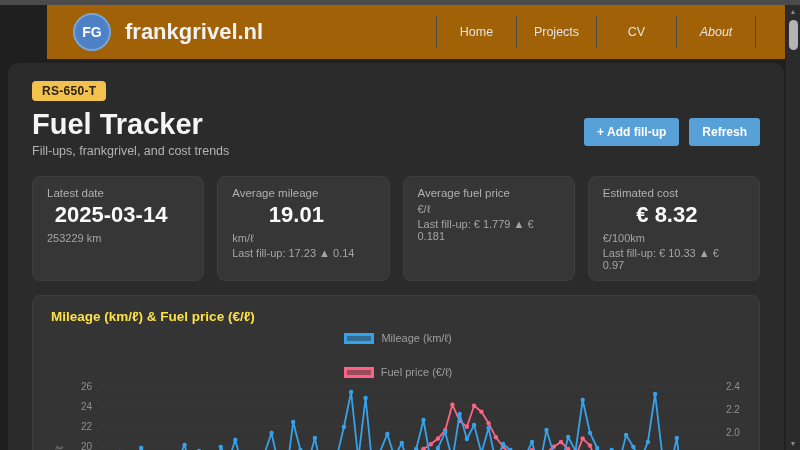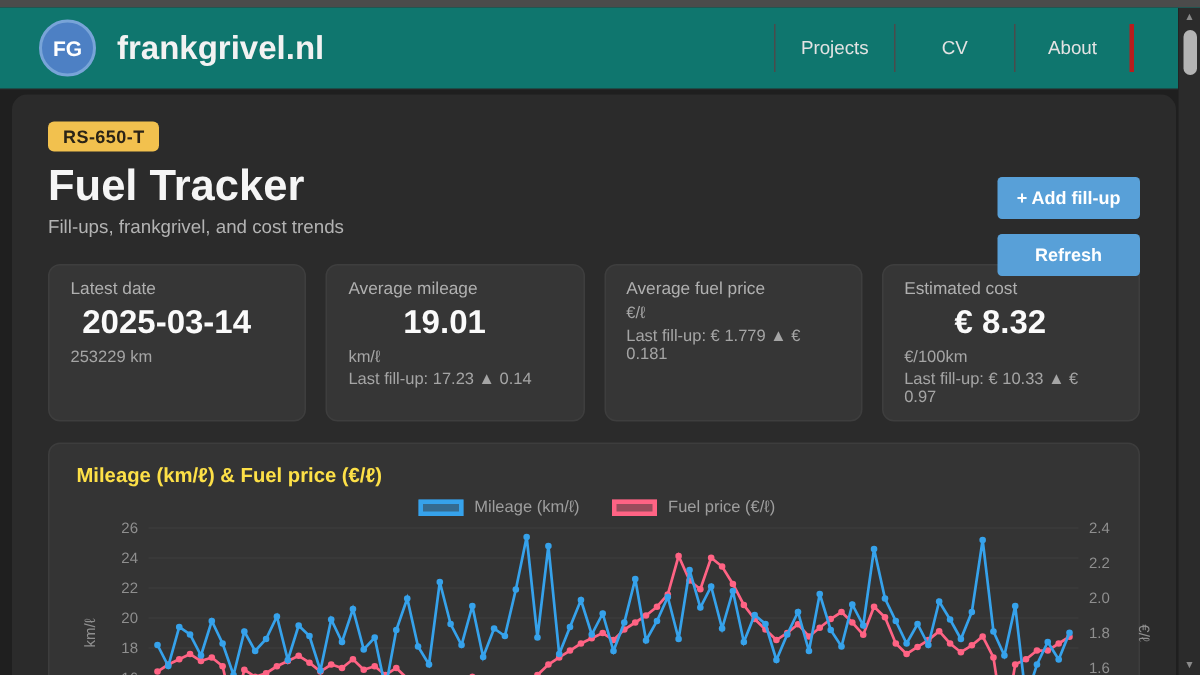--- a/index.html
+++ b/index.html
@@ -5,40 +5,41 @@
   * { margin: 0; padding: 0; box-sizing: border-box; }
   html, body { width: 800px; height: 450px; overflow: hidden; }
   body {
     font-family: "Liberation Sans", sans-serif;
     background: #1f1f1f;
     color: #eee;
   }
   .top-strip { height: 5px; background: #4b4b4b; width: 100%; }
   
   .site-header {
-    height: 55px; background: #0f766e;
+    height: 55px; background: #a16207;
     display: flex; align-items: center;
     padding: 0 30px 0 26px;
     border-bottom: 1px solid #262626;
+    margin-left: 47px;
   }
   .logo-circle {
     width: 38px; height: 38px; border-radius: 50%;
     background: #4d80c4; border: 2px solid #78a4d8;
     display: flex; align-items: center; justify-content: center;
     font-weight: bold; font-size: 14px; color: #fff;
     flex: 0 0 auto;
   }
   .site-title { font-size: 22px; font-weight: bold; margin-left: 14px; color: #f2f2f2; }
   .nav { margin-left: auto; display: flex; align-items: stretch; height: 32px; margin-right: 14px; }
   .nav-item {
     width: 80px; display: flex; align-items: center; justify-content: center;
     font-size: 12.5px; color: #e3e3e3; cursor: pointer;
     border-left: 1px solid #4b4b4b;
   }
-  .nav-item:last-child { border-right: 3px solid #b91c1c; }
+  .nav-item:last-child { border-right: 1px solid #b91c1c; font-style: italic; }
   
   .scrollbar {
     position: fixed; right: 0; top: 5px; width: 15px; height: 445px;
     background: #2b2b2b; border-left: 1px solid #242424; z-index: 50;
   }
   .sb-arrow { width: 100%; height: 13px; color: #8a8a8a; font-size: 7px; text-align: center; line-height: 13px; }
   .sb-thumb { position: absolute; top: 15px; left: 2.5px; width: 9px; height: 30px; background: #b4b4b4; border-radius: 5px; }
   .sb-arrow.down { position: absolute; bottom: 0; }
   
   .main-panel {
@@ -49,21 +50,21 @@
     min-height: 400px;
     position: relative;
   }
   .badge {
     display: inline-block; background: #f2c14e; color: #2b2417;
     font-size: 12px; font-weight: bold; padding: 3px 10px; border-radius: 4px;
     letter-spacing: 0.3px;
   }
   .page-title { font-size: 29px; font-weight: bold; color: #f5f5f5; margin-top: 7px; }
   .page-subtitle { font-size: 12.5px; color: #b3b3b3; margin-top: 3px; }
-  .actions { position: absolute; top: 55px; right: 24px; display: flex; gap: 10px; flex-direction: column; }
+  .actions { position: absolute; top: 55px; right: 24px; display: flex; gap: 10px; }
   .btn {
     background: #58a0d8; border: none; color: #fff; font-weight: bold;
     font-size: 12px; padding: 7px 13px; border-radius: 3px; cursor: pointer;
     font-family: "Liberation Sans", sans-serif;
   }
   
   .stats-row { display: flex; gap: 13px; margin-top: 18px; }
   .stat-card {
     flex: 1 1 0; background: #363636; border: 1px solid #3e3e3e;
     border-radius: 8px; padding: 10px 28px 9px 14px; min-height: 79px;
@@ -71,36 +72,37 @@
   .stat-label { font-size: 11.5px; color: #b0b0b0; }
   .stat-value { font-size: 22px; font-weight: bold; color: #fafafa; margin-top: 3px; text-align: center; }
   .stat-sub { font-size: 11px; color: #a5a5a5; margin-top: 4px; }
   .stat-last { font-size: 11px; color: #a5a5a5; margin-top: 3px; }
   
   .chart-card {
     margin-top: 14px; background: #343434; border: 1px solid #3d3d3d;
     border-radius: 8px; padding: 13px 14px 10px 18px; height: 240px;
   }
   .chart-title { font-size: 13.5px; font-weight: bold; color: #fde047; }
-  .legend { display: flex; justify-content: center; gap: 22px; margin: 8px 0 2px 0; align-items: center; }
+  .legend { display: flex; justify-content: center; gap: 22px; margin: 8px 0 2px 0; align-items: center; flex-direction: column; }
   .legend-item { display: flex; align-items: center; gap: 7px; }
   .legend-swatch { width: 30px; height: 11px; border-style: solid; border-width: 3px; }
   .legend-label { font-size: 11px; color: #9e9e9e; }
   .chart-svg-wrap { width: 100%; }
   svg text { font-family: "Liberation Sans", sans-serif; }
 </style>
 </head>
 <body>
 
 <div class="top-strip"></div>
 
 <div class="site-header">
   <div class="logo-circle">FG</div>
   <div class="site-title">frankgrivel.nl</div>
   <nav class="nav">
+    <div class="nav-item">Home</div>
     <div class="nav-item">Projects</div>
     <div class="nav-item">CV</div>
     <div class="nav-item">About</div>
   </nav>
 </div>
 
 <div class="scrollbar">
   <div class="sb-arrow">▲</div>
   <div class="sb-thumb"></div>
   <div class="sb-arrow down">▼</div>

